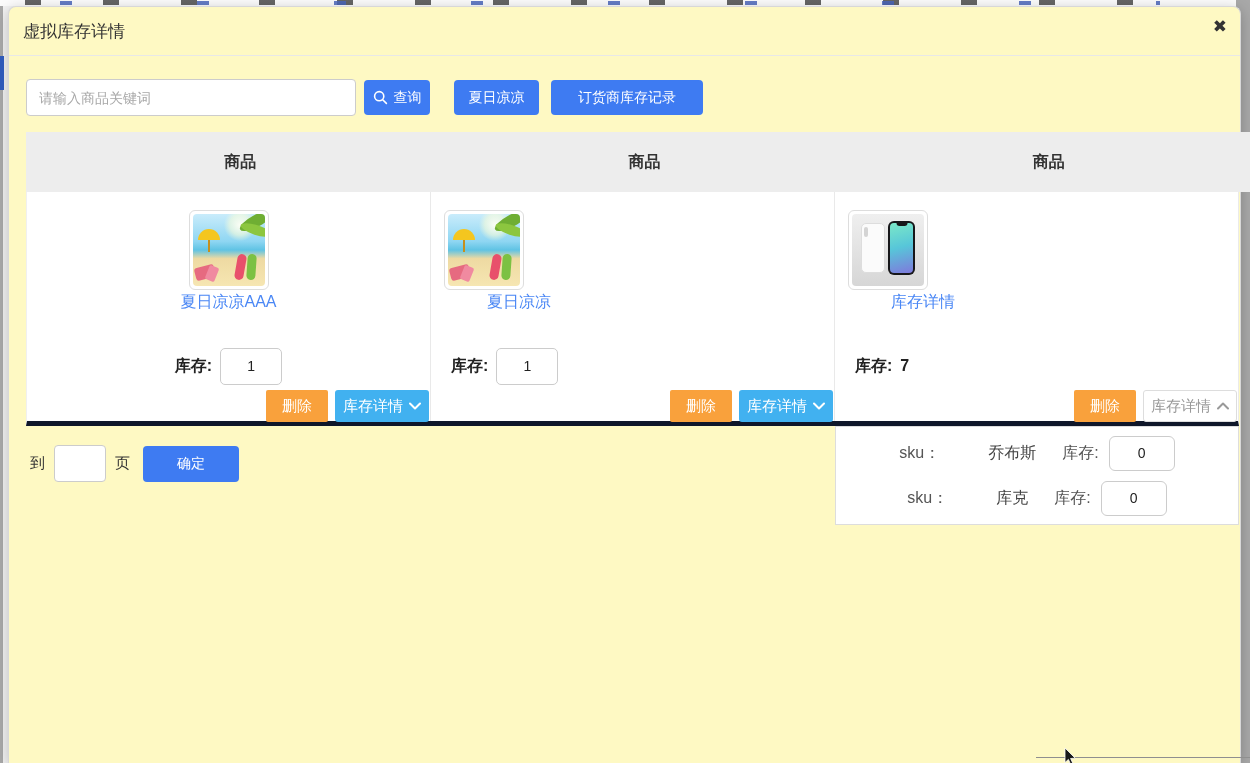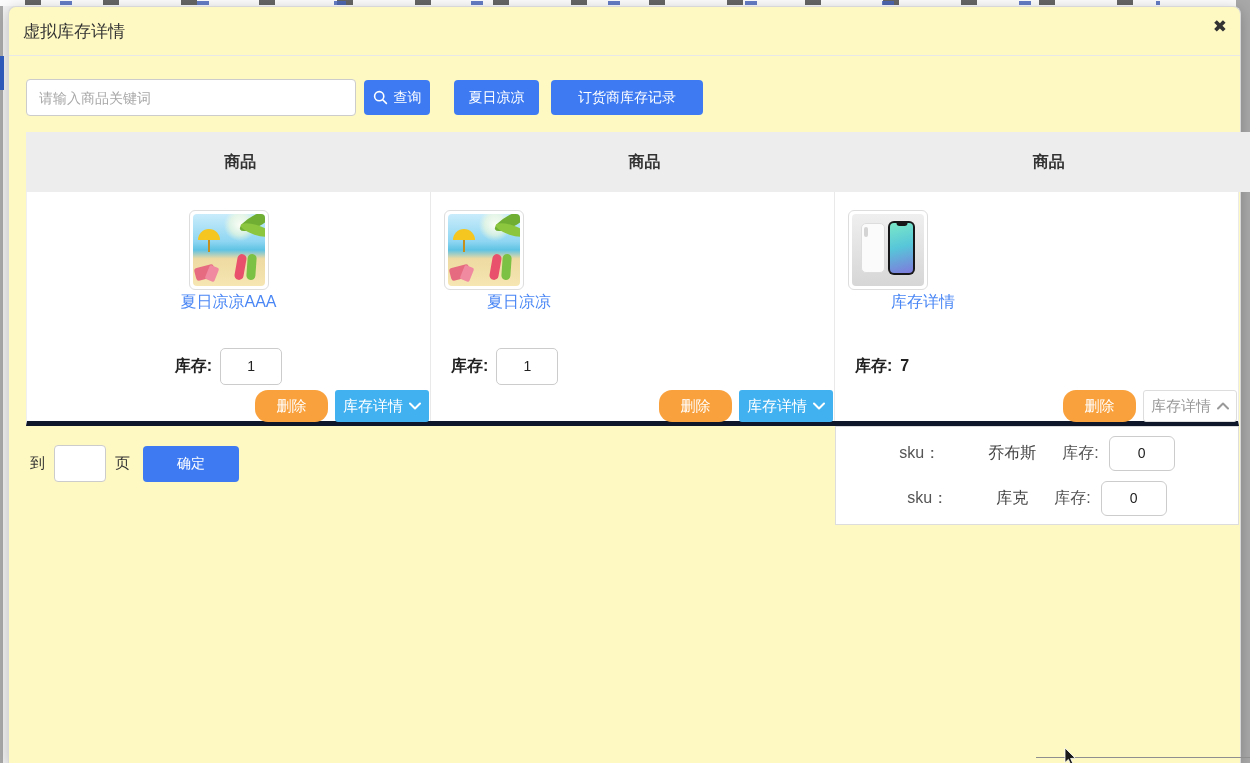--- a/index.html
+++ b/index.html
@@ -92,21 +92,21 @@
   .cell-center .p-stock{left:0;width:100%;justify-content:center;}
   .cell-left .p-stock{left:20px;}
   .stock-label{font-size:16px;font-weight:bold;color:#222;}
   .stock-value{font-size:16px;font-weight:bold;color:#222;}
   .stock-input{
     width:62px;height:37px;box-sizing:border-box;border:1px solid #ccc;border-radius:5px;
     text-align:center;font-size:14px;color:#222;outline:none;font-family:inherit;background:#fff;
   }
 
   .p-btns{position:absolute;right:1px;top:198px;height:32px;display:flex;gap:7px;}
-  .btn.orange{background:var(--orange,#f9a13c);color:#fff;width:73px;height:32px;font-size:15px;border-radius:13px;}
+  .btn.orange{background:var(--orange,#f9a13c);color:#fff;width:62px;height:32px;font-size:15px;border-radius:2px;}
   .btn.sky{background:var(--sky-blue,#41b1f0);color:#fff;width:94px;height:32px;font-size:15px;border-radius:3px;gap:6px;}
   .btn.detail-open{background:#fff;color:#999;border:1px solid #ddd;width:94px;height:32px;font-size:15px;border-radius:3px;gap:6px;}
 
   
   .sku-panel{
     position:absolute;left:826px;top:419px;width:404px;height:99px;box-sizing:border-box;
     background:#fff;border:1px solid #ddd;display:flex;flex-direction:column;justify-content:center;
     align-items:center;gap:10px;z-index:4;
   }
   .sku-row{display:flex;align-items:center;font-size:16px;color:#555;}

